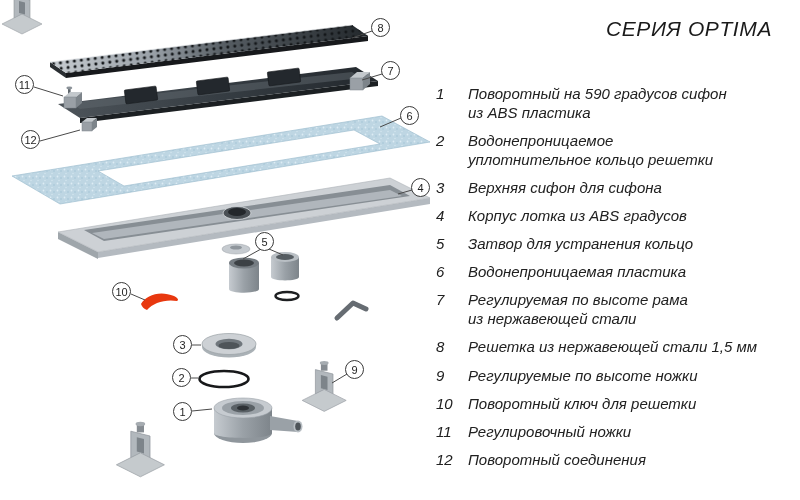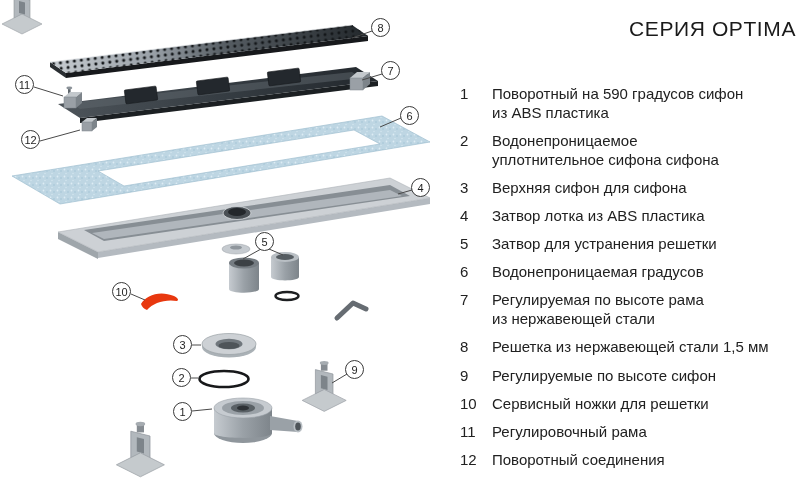--- a/index.html
+++ b/index.html
@@ -10,21 +10,21 @@
   }
   .page { position: relative; width: 800px; height: 500px; background: #fff; }
   .diagram { position: absolute; left: 0; top: 0; width: 440px; height: 500px; }
   .diagram svg { display: block; }
   .callout {
     position: absolute; width: 19px; height: 19px; box-sizing: border-box;
     border: 1.3px solid #3a3a3a; border-radius: 50%; background: #fff;
     display: flex; align-items: center; justify-content: center;
     font-size: 11px; color: #1f1f1f; z-index: 5;
   }
-  .panel { position: absolute; left: 460px; top: 16px; width: 336px; }
+  .panel { position: absolute; left: 436px; top: 16px; width: 336px; font-style: italic; }
   .title {
     font-size: 21px; font-weight: 400; letter-spacing: 0.6px;
     color: #1a1a1a; text-align: right; line-height: 26px;
   }
   .parts { margin-top: 42px; }
   .row { display: flex; margin-bottom: 9px; font-size: 15px; color: #212121; line-height: 1.27; }
   .row .num { flex: 0 0 32px; width: 32px; }
   .row .lbl { flex: 1; white-space: pre-line; }
 </style>
 </head>
@@ -207,58 +207,58 @@
 
     <div class="parts">
       <div class="row">
         <div class="num">1</div>
         <div class="lbl">Поворотный на 590 градусов сифон
 из ABS пластика</div>
       </div>
       <div class="row">
         <div class="num">2</div>
         <div class="lbl">Водонепроницаемое
-уплотнительное сифона сифона</div>
+уплотнительное кольцо решетки</div>
       </div>
       <div class="row">
         <div class="num">3</div>
         <div class="lbl">Верхняя сифон для сифона</div>
       </div>
       <div class="row">
         <div class="num">4</div>
-        <div class="lbl">Затвор лотка из ABS пластика</div>
+        <div class="lbl">Корпус лотка из ABS градусов</div>
       </div>
       <div class="row">
         <div class="num">5</div>
-        <div class="lbl">Затвор для устранения решетки</div>
+        <div class="lbl">Затвор для устранения кольцо</div>
       </div>
       <div class="row">
         <div class="num">6</div>
-        <div class="lbl">Водонепроницаемая градусов</div>
+        <div class="lbl">Водонепроницаемая пластика</div>
       </div>
       <div class="row">
         <div class="num">7</div>
         <div class="lbl">Регулируемая по высоте рама
 из нержавеющей стали</div>
       </div>
       <div class="row">
         <div class="num">8</div>
         <div class="lbl">Решетка из нержавеющей стали 1,5 мм</div>
       </div>
       <div class="row">
         <div class="num">9</div>
-        <div class="lbl">Регулируемые по высоте сифон</div>
+        <div class="lbl">Регулируемые по высоте ножки</div>
       </div>
       <div class="row">
         <div class="num">10</div>
-        <div class="lbl">Сервисный ножки для решетки</div>
+        <div class="lbl">Поворотный ключ для решетки</div>
       </div>
       <div class="row">
         <div class="num">11</div>
-        <div class="lbl">Регулировочный рама</div>
+        <div class="lbl">Регулировочный ножки</div>
       </div>
       <div class="row">
         <div class="num">12</div>
         <div class="lbl">Поворотный соединения</div>
       </div>
     </div>
   </div>
 
 </div>
 

